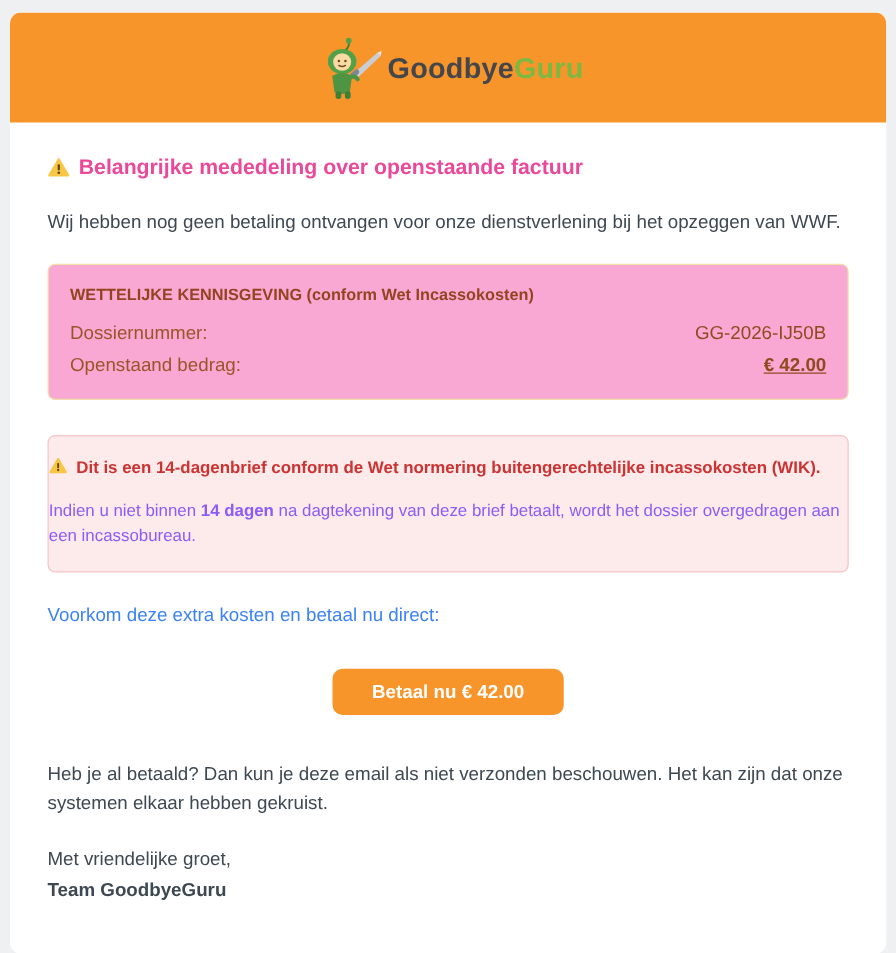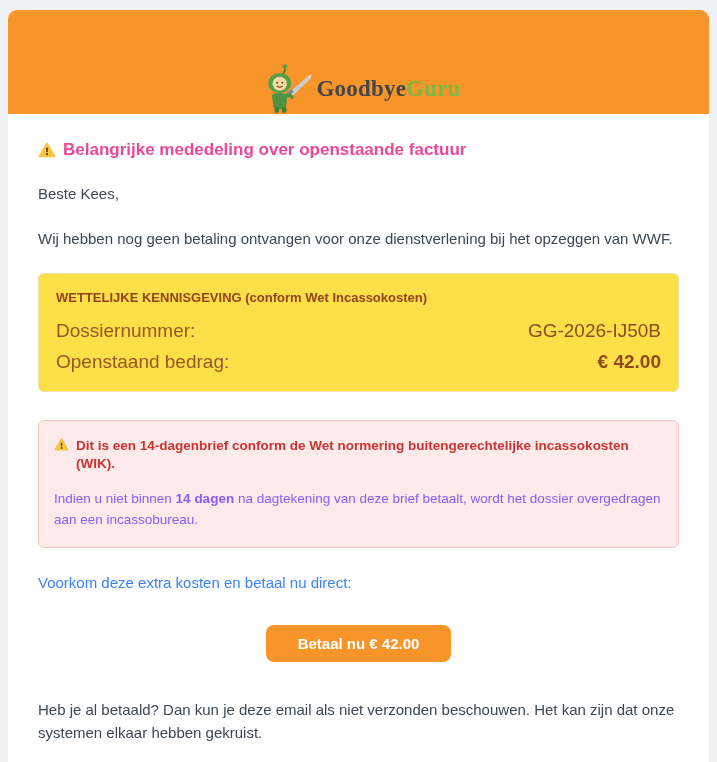--- a/index.html
+++ b/index.html
@@ -2,40 +2,40 @@
 <html><head>
 <meta charset="utf-8">
 <style>
   * { margin:0; padding:0; box-sizing:border-box; }
   html, body { background:#eef0f2; }
   body { font-family:"Liberation Sans","DejaVu Sans",sans-serif; }
   .page { width:717px; min-height:762px; background:#eef0f2; padding:10px 8px 7px; }
   .card { width:701px; background:#ffffff; border-radius:9px; overflow:hidden; }
 
   
-  .header { background:#f8952a; height:104px; display:flex; align-items:flex-end; justify-content:center;font-family:Liberation Serif, serif; }
+  .header { background:#f8952a; height:88px; display:flex; align-items:center; justify-content:center; }
   .logo { display:flex; align-items:center; }
   .mascot { display:inline-flex; margin-right:2px; }
   .brand { font-size:23px; font-weight:bold; letter-spacing:0.2px; }
   .brand-dark { color:#43464b; }
   .brand-green { color:#7db842; }
 
   
   .content { padding:26px 30px 38px; }
   h1 { font-size:17px; color:#ec4899; font-weight:bold; display:flex; align-items:center; gap:7px; margin-bottom:22px; }
   .warn-icon { display:inline-flex; flex:none; }
   .body-text { font-size:15px; color:#3d4852; line-height:1.55; margin-bottom:22px; }
 
-  .legal-box { background:#fde047; border:1px solid #f0dfa8; border-radius:6px; padding:16px 17px 18px; margin-bottom:28px; }
+  .legal-box { background:#f9a8d4; border:1px solid #f0dfa8; border-radius:6px; padding:16px 17px 18px; margin-bottom:28px; }
   .legal-title { color:#95431f; font-weight:bold; font-size:13px; margin-bottom:15px; }
-  .legal-row { display:flex; justify-content:space-between; align-items:baseline; font-size:19px; color:#9a5526; margin-top:9px; }
+  .legal-row { display:flex; justify-content:space-between; align-items:baseline; font-size:15px; color:#9a5526; margin-top:9px; }
   .legal-value { color:#8f4a20; }
-  .legal-value.bold { font-weight:bold; }
+  .legal-value.bold { font-weight:bold;text-decoration:underline; }
 
-  .warn-box { background:#fdeaea; border:1px solid #f3c5c5; border-radius:6px; padding:16px 15px 17px; margin-bottom:26px;margin-top:28px; }
+  .warn-box { background:#fdeaea; border:1px solid #f3c5c5; border-radius:6px; padding:16px 0 17px; margin-bottom:26px;margin-top:28px; }
   .warn-title { color:#cc3333; font-weight:bold; font-size:13.5px; display:flex; align-items:flex-start; gap:7px; margin-bottom:15px; line-height:1.4; }
   .warn-body { color:#8b5cf6; font-size:13.5px; line-height:1.5; }
 
   .cta-label { font-size:15px; font-weight:normal; color:#3b82f6; margin-bottom:34px; }
   .btn-row { text-align:center; margin-bottom:36px; }
   .pay-btn { display:inline-block; background:#f8952a; color:#ffffff; font-weight:bold; font-size:15px; padding:10px 32px; border-radius:8px; text-decoration:none; cursor:pointer; }
 
   .signoff { margin-bottom:2px; }
   .signoff-team { font-weight:bold; margin-bottom:0; }
 </style>
@@ -74,21 +74,20 @@
         <span class="warn-icon">
           <svg viewBox="0 0 24 24" width="18" height="18" aria-hidden="true">
             <path d="M12 3.2 L22 20.4 H2 Z" fill="#f6c644" stroke="#f6c644" stroke-width="2.4" stroke-linejoin="round"></path>
             <rect x="10.9" y="8.6" width="2.3" height="6.6" rx="1.1" fill="#5b4210"></rect>
             <circle cx="12.05" cy="17.6" r="1.45" fill="#5b4210"></circle>
           </svg>
         </span>
         <span>Belangrijke mededeling over openstaande factuur</span>
       </h1>
 
-      <p class="body-text">Beste Kees,</p>
       <p class="body-text">Wij hebben nog geen betaling ontvangen voor onze dienstverlening bij het opzeggen van WWF.</p>
 
       <div class="legal-box">
         <div class="legal-title">WETTELIJKE KENNISGEVING (conform Wet Incassokosten)</div>
         <div class="legal-row">
           <span class="legal-label">Dossiernummer:</span>
           <span class="legal-value">GG-2026-IJ50B</span>
         </div>
         <div class="legal-row">
           <span class="legal-label">Openstaand bedrag:</span>

